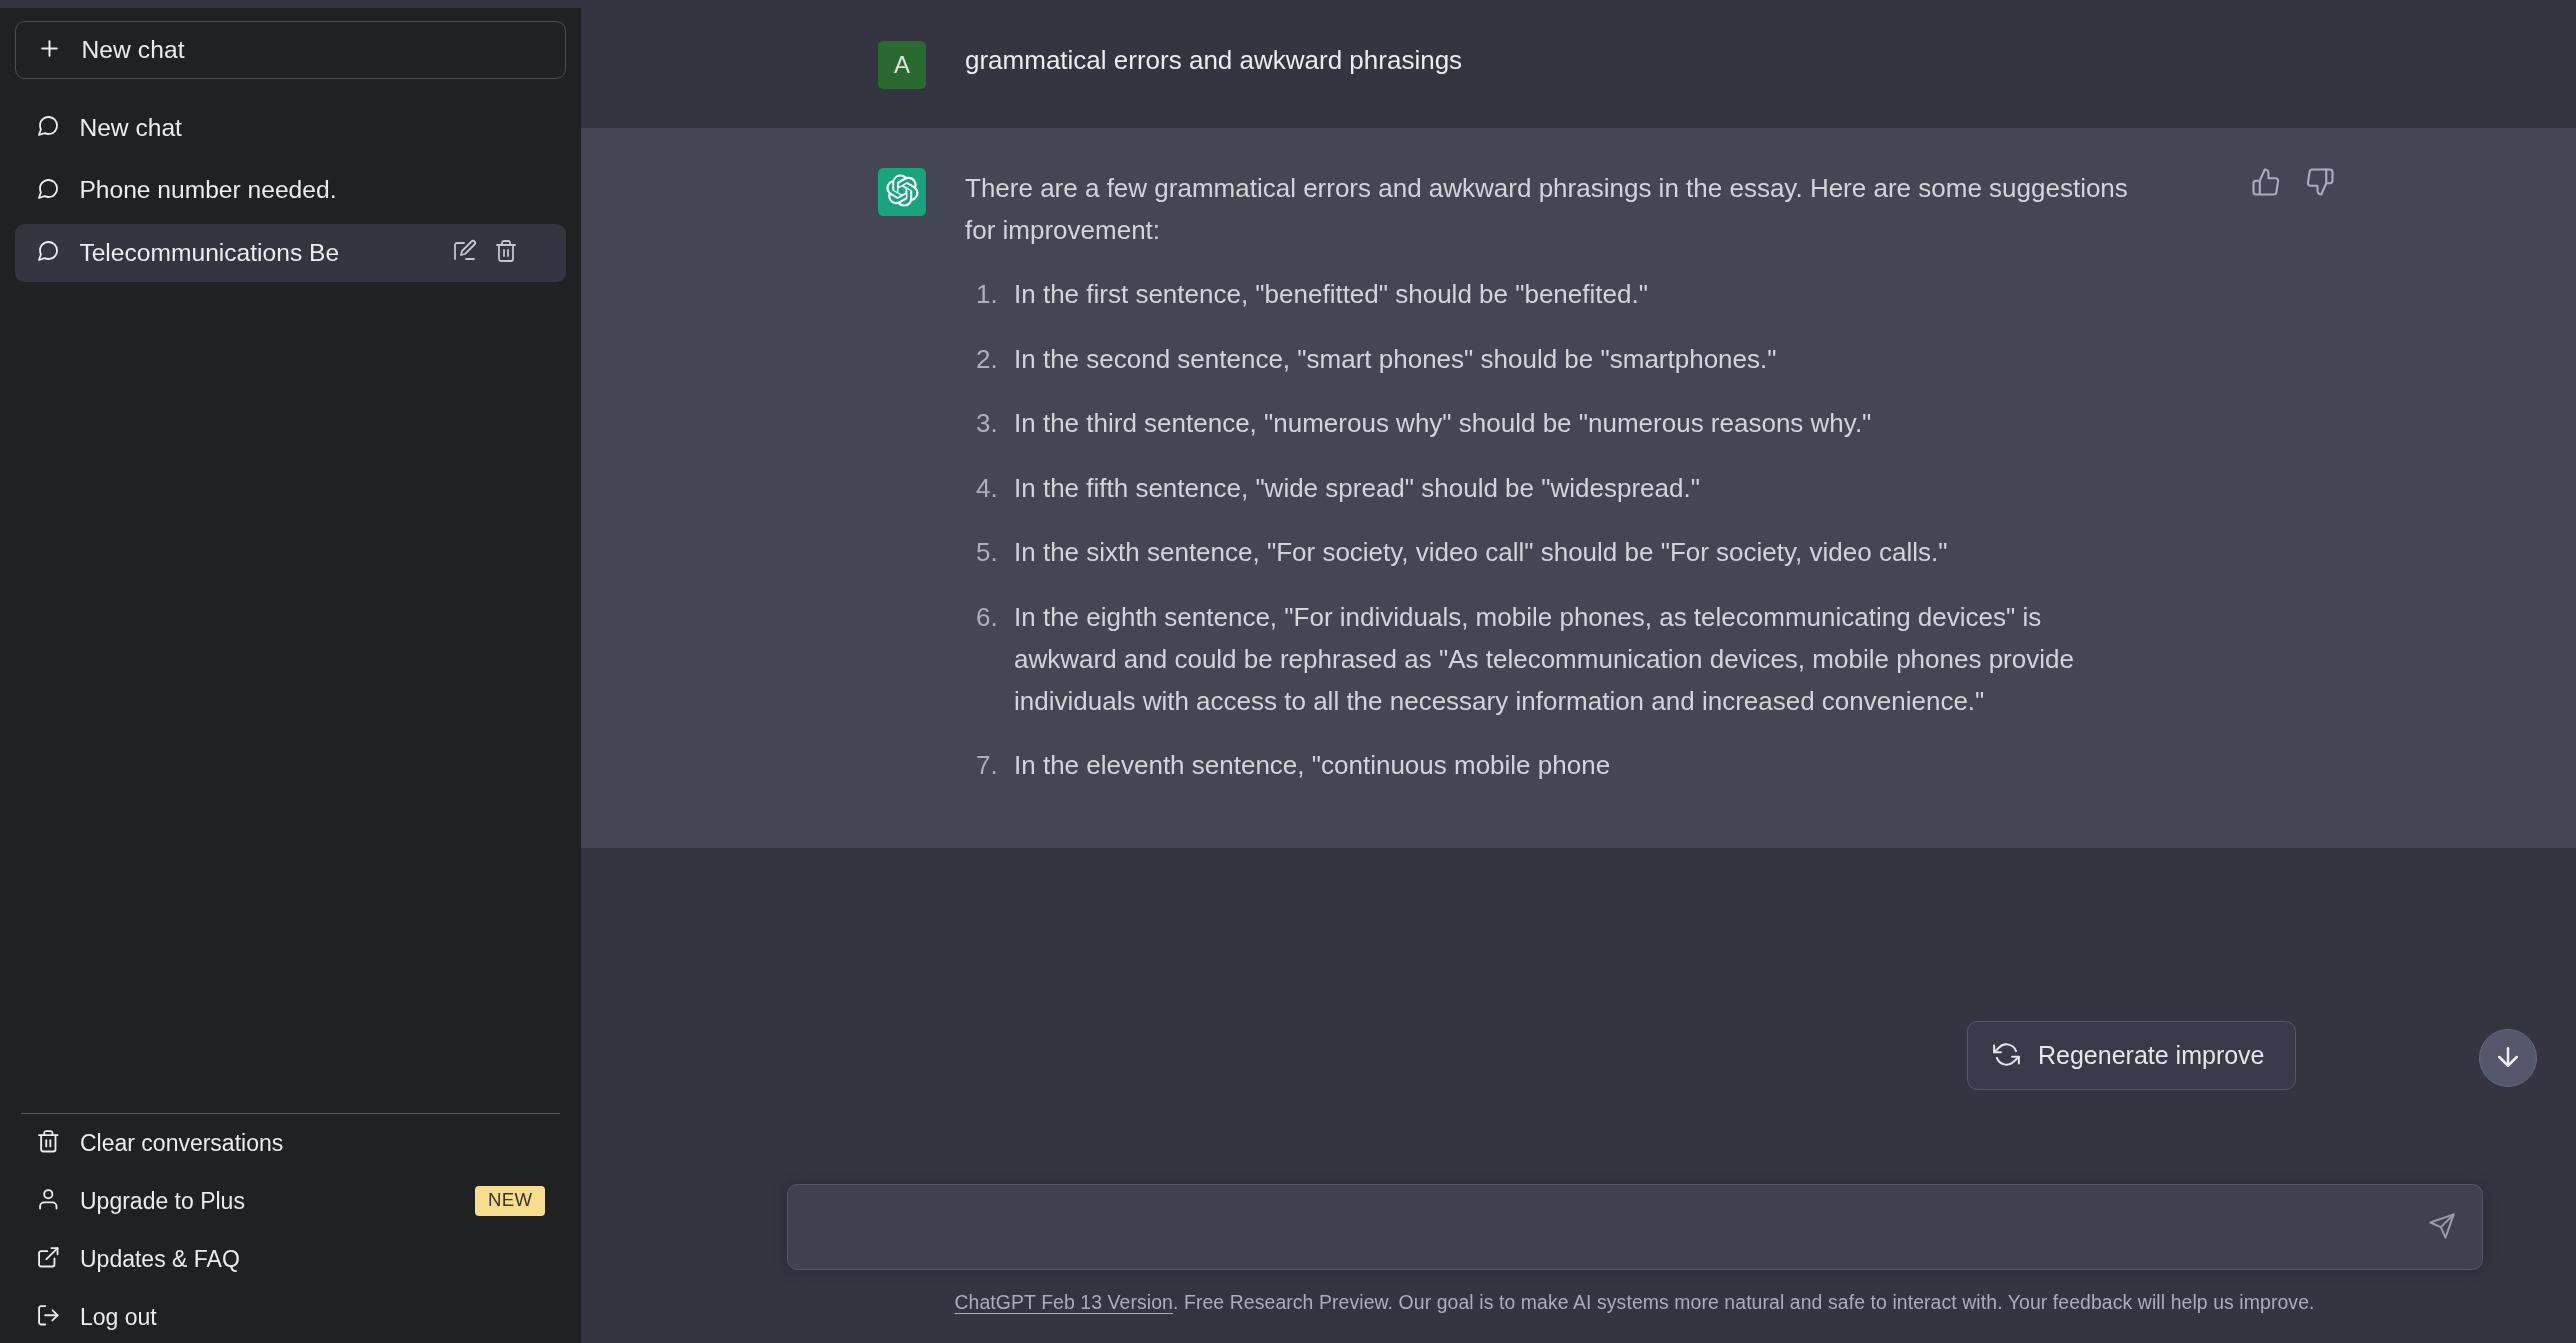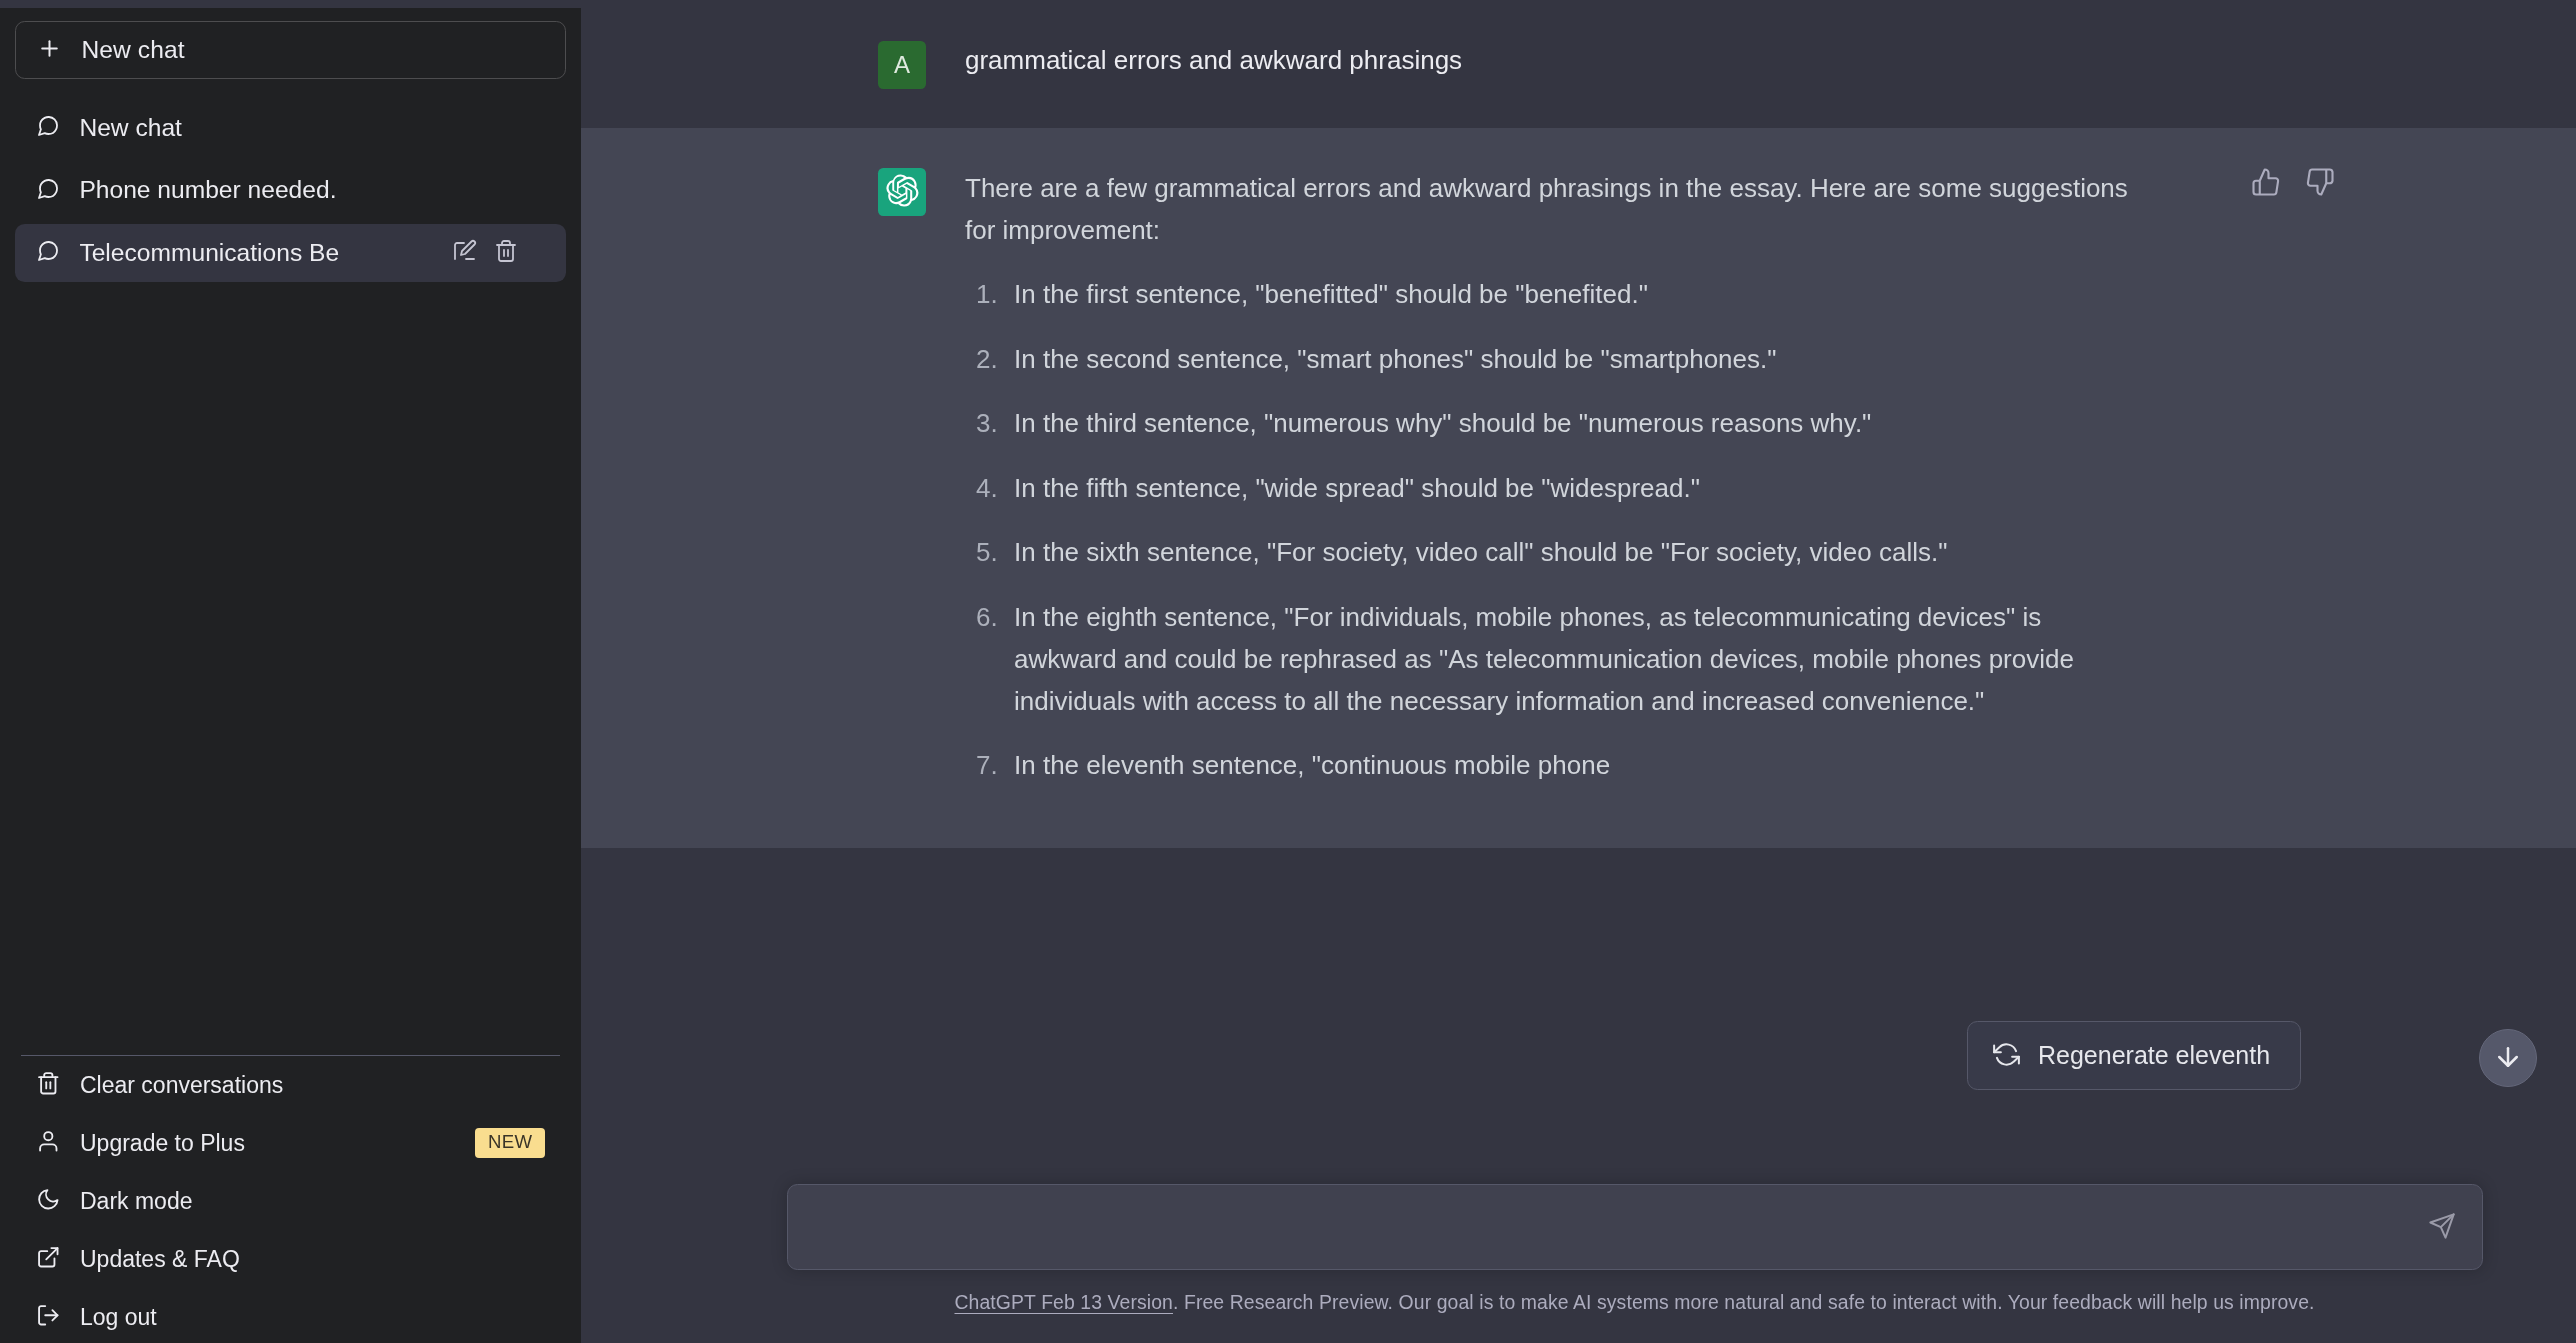--- a/index.html
+++ b/index.html
@@ -406,28 +406,20 @@
         <span class="ic">
           <svg width="24.6" height="24.6" viewBox="0 0 24 24" fill="none" stroke="#ececf1" stroke-width="1.8" stroke-linecap="round" stroke-linejoin="round">
             <path d="M20 21v-2a4 4 0 0 0-4-4H8a4 4 0 0 0-4 4v2"></path>
               <circle cx="12" cy="7" r="4"></circle>
           </svg>
         </span>
         <span class="menu-label">Upgrade to Plus</span>
         <span class="badge-new">NEW</span>
       </div>
 
-      <div class="menu-item">
-        <span class="ic">
-          <svg width="24.6" height="24.6" viewBox="0 0 24 24" fill="none" stroke="#ececf1" stroke-width="1.8" stroke-linecap="round" stroke-linejoin="round">
-            <path d="M21 12.79A9 9 0 1 1 11.21 3 7 7 0 0 0 21 12.79z"></path>
-          </svg>
-        </span>
-        <span class="menu-label">Dark mode</span>
-      </div>
 
       <div class="menu-item">
         <span class="ic">
           <svg width="24.6" height="24.6" viewBox="0 0 24 24" fill="none" stroke="#ececf1" stroke-width="1.8" stroke-linecap="round" stroke-linejoin="round">
             <path d="M18 13v6a2 2 0 0 1-2 2H5a2 2 0 0 1-2-2V8a2 2 0 0 1 2-2h6"></path>
             <polyline points="15 3 21 3 21 9"></polyline>
               <line x1="10" y1="14" x2="21" y2="3"></line>
           </svg>
         </span>
         <span class="menu-label">Updates &amp; FAQ</span>
@@ -512,21 +504,21 @@
     </div>
 
     <div class="regen-btn">
       <span class="ic">
         <svg width="27" height="27" viewBox="0 0 24 24" fill="none" stroke="#e6e7ec" stroke-width="1.8" stroke-linecap="round" stroke-linejoin="round">
           <polyline points="1 4 1 10 7 10"></polyline>
             <polyline points="23 20 23 14 17 14"></polyline>
           <path d="M20.49 9A9 9 0 0 0 5.64 5.64L1 10m22 4l-4.64 4.36A9 9 0 0 1 3.51 15"></path>
         </svg>
       </span>
-      <span class="regen-label">Regenerate eleventh</span>
+      <span class="regen-label">Regenerate improve</span>
     </div>
 
     <div class="composer-zone">
       <div class="composer">
         <input class="composer-input" type="text" placeholder="" style="">
         <span class="send-btn">
           <span>
             <svg width="28" height="28" viewBox="0 0 24 24" fill="none" stroke="#9a9aa8" stroke-width="1.7" stroke-linecap="round" stroke-linejoin="round">
               <line x1="22" y1="2" x2="11" y2="13"></line>
                 <polygon points="22 2 15 22 11 13 2 9 22 2"></polygon>

